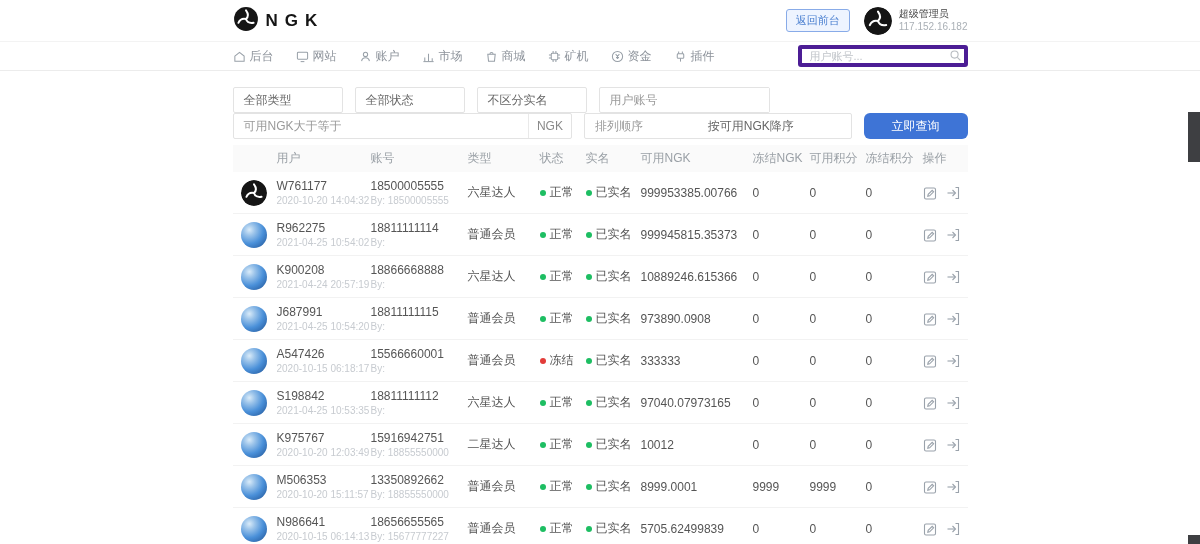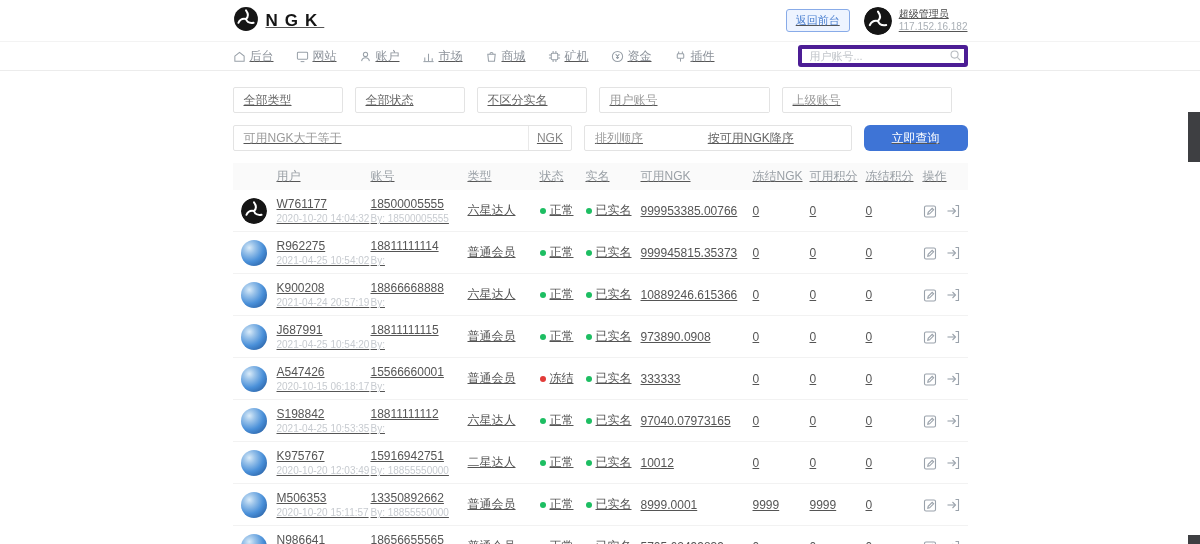--- a/index.html
+++ b/index.html
@@ -1,21 +1,21 @@
 <!DOCTYPE html>
 <html><head>
 <meta charset="utf-8">
 <style>
   * { box-sizing: border-box; margin: 0; padding: 0; }
   html,body { width:1200px; height:544px; overflow:hidden; }
   body {
     font-family: "Liberation Sans", "DejaVu Sans", sans-serif;
     font-size: 12px; color:#555; background:#fff; position:relative;
   }
-  .container { width:735px; margin:0 auto;text-decoration:underline; }
+  .container { width:735px; margin:0 auto; }
 
   
   .topbar { height:41px; background:#fff; }
   .topbar .container { height:100%; display:flex; align-items:center; justify-content:space-between; }
   .logo { display:flex; align-items:center; gap:7px; }
   .logo-text { font-size:17px; font-weight:bold; letter-spacing:7px; color:#151515; }
   .top-right { display:flex; align-items:center; }
   .back-btn {
     font-size:11px; color:#4a7fd0; background:#eef4ff; border:1px solid #88abe8;
     border-radius:3px; padding:3px 9px; margin-right:14px; cursor:pointer;
@@ -36,21 +36,21 @@
   .nav-search input {
     width:170px; height:22px; border:4px solid #4c1d95; border-radius:3px;
     font-size:11px; color:#666; padding:0 24px 0 8px; outline:none;
     font-family:"Liberation Sans","DejaVu Sans",sans-serif;
   }
   .nav-search input::placeholder { color:#c0c4c9; }
   .nav-search .mag { position:absolute; right:6px; top:4px; }
 
   
   .filters { margin-top:16px; }
-  .f-row { display:flex; gap:12px; margin-bottom:12px; }
+  .f-row { display:flex; gap:12px; margin-bottom:0; }
   .f-box {
     height:26px; border:1px solid #e3e3e3; border-radius:2px; background:#fff;
     display:flex; align-items:center; font-size:12px; color:#666;
   }
   .f-select { padding:0 10px; cursor:pointer; }
   .w110 { width:110px; }
   .f-group { padding:0; }
   .f-label { color:#999; padding:0 8px 0 10px; white-space:nowrap; }
   .f-input { border:none; outline:none; flex:1; height:100%; min-width:0; font-size:12px;
              font-family:"Liberation Sans","DejaVu Sans",sans-serif; color:#555; }
@@ -225,24 +225,20 @@
 
 <div class="container filters">
   <div class="f-row">
     <div class="f-box f-select w110">全部类型</div>
     <div class="f-box f-select w110">全部状态</div>
     <div class="f-box f-select w110">不区分实名</div>
     <div class="f-box f-group g-account">
       <span class="f-label">用户账号</span>
       <input class="f-input" type="text" style="">
     </div>
-    <div class="f-box f-group g-parent">
-      <span class="f-label">上级账号</span>
-      <input class="f-input" type="text" style="">
-    </div>
   </div>
   <div class="f-row">
     <div class="f-box f-group g-ngk">
       <span class="f-label">可用NGK大于等于</span>
       <input class="f-input" type="text" style="">
       <span class="f-suffix">NGK</span>
     </div>
     <div class="f-box f-group g-order">
       <span class="f-label">排列顺序</span>
       <span class="f-value">按可用NGK降序</span>

